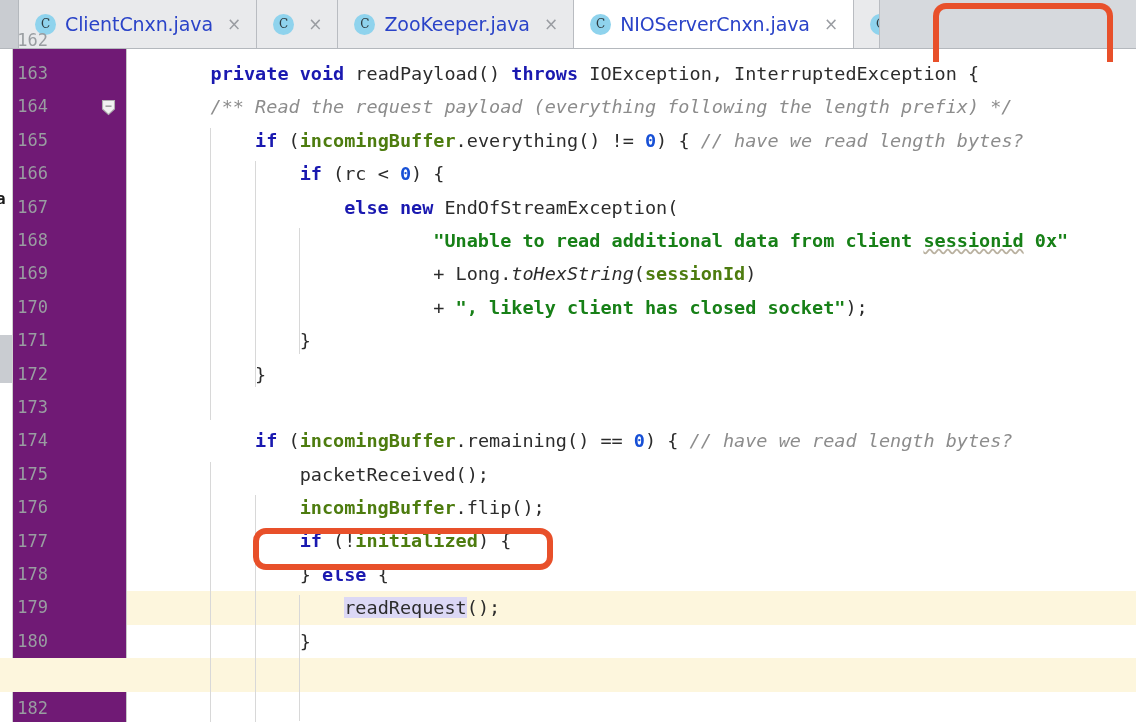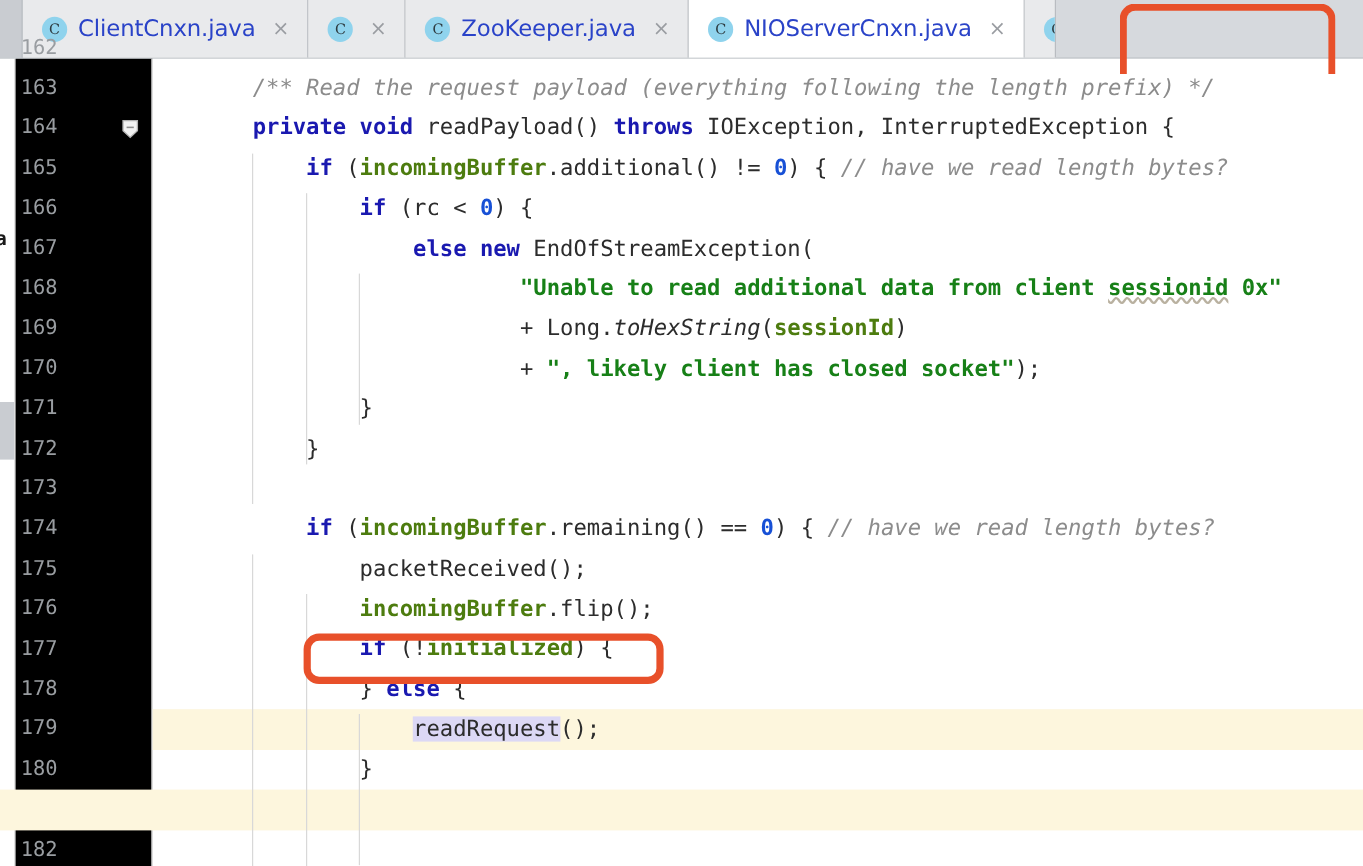--- a/index.html
+++ b/index.html
@@ -130,21 +130,21 @@
     font-family: "DejaVu Sans Mono", monospace;
     font-weight: bold;
   }
 
   
   .gutter {
     position: absolute;
     left: 13px; top: 0;
     width: 113px;
     height: 673px;
-    background: #000000;
+    background: #701a75;
     border-right: 1px solid #c8c8c8;
   }
   .gutter-num {
     position: absolute;
     right: 78px;
     width: 62px;
     text-align: right;
     font-family: "DejaVu Sans Mono", monospace;
     font-size: 17px;
     color: #999da1;
@@ -339,23 +339,23 @@
         <ellipse cx="10" cy="9" rx="8" ry="8.4" fill="#f6c445" stroke="#d89c18" stroke-width="1"></ellipse>
         <path d="M6.5 6.5 L10 11 L13.5 6.5" fill="none" stroke="#d89c18" stroke-width="1.2"></path>
         <rect x="6" y="16.5" width="8" height="2" fill="#a8a8a8"></rect>
         <rect x="6" y="19" width="8" height="2" fill="#a8a8a8"></rect>
         <rect x="7" y="21.4" width="6" height="1.8" fill="#8d8d8d"></rect>
       </svg>
     </div>
 
     <div class="codearea">
       <div class="code-lines" id="code-lines" style="top: 8px;">
+          <div class="cl"><span class="kw">    private void </span><span class="pln">readPayload() </span><span class="kw">throws </span><span class="pln">IOException, InterruptedException {</span></div>
           <div class="cl"><span class="cmt">    /** Read the request payload (everything following the length prefix) */</span></div>
-          <div class="cl"><span class="kw">    private void </span><span class="pln">readPayload() </span><span class="kw">throws </span><span class="pln">IOException, InterruptedException {</span></div>
-          <div class="cl"><span class="kw">        if </span><span class="pln">(</span><span class="fld">incomingBuffer</span><span class="pln">.additional() != </span><span class="num">0</span><span class="pln">) { </span><span class="cmt">// have we read length bytes?</span></div>
+          <div class="cl"><span class="kw">        if </span><span class="pln">(</span><span class="fld">incomingBuffer</span><span class="pln">.everything() != </span><span class="num">0</span><span class="pln">) { </span><span class="cmt">// have we read length bytes?</span></div>
           <div class="cl"><span class="kw">            if </span><span class="pln">(rc &lt; </span><span class="num">0</span><span class="pln">) {</span></div>
           <div class="cl"><span class="kw">                else new </span><span class="pln">EndOfStreamException(</span></div>
           <div class="cl"><span class="str">                        "Unable to read additional data from client </span><span class="str typo">sessionid</span><span class="str"> 0x"</span></div>
           <div class="cl"><span class="pln">                        + Long.</span><span class="stat">toHexString</span><span class="pln">(</span><span class="fld">sessionId</span><span class="pln">)</span></div>
           <div class="cl"><span class="pln">                        + </span><span class="str">", likely client has closed socket"</span><span class="pln">);</span></div>
           <div class="cl"><span class="pln">            }</span></div>
           <div class="cl"><span class="pln">        }</span></div>
           <div class="cl"><span class="pln"></span></div>
           <div class="cl"><span class="kw">        if </span><span class="pln">(</span><span class="fld">incomingBuffer</span><span class="pln">.remaining() == </span><span class="num">0</span><span class="pln">) { </span><span class="cmt">// have we read length bytes?</span></div>
           <div class="cl"><span class="pln">            packetReceived();</span></div>

